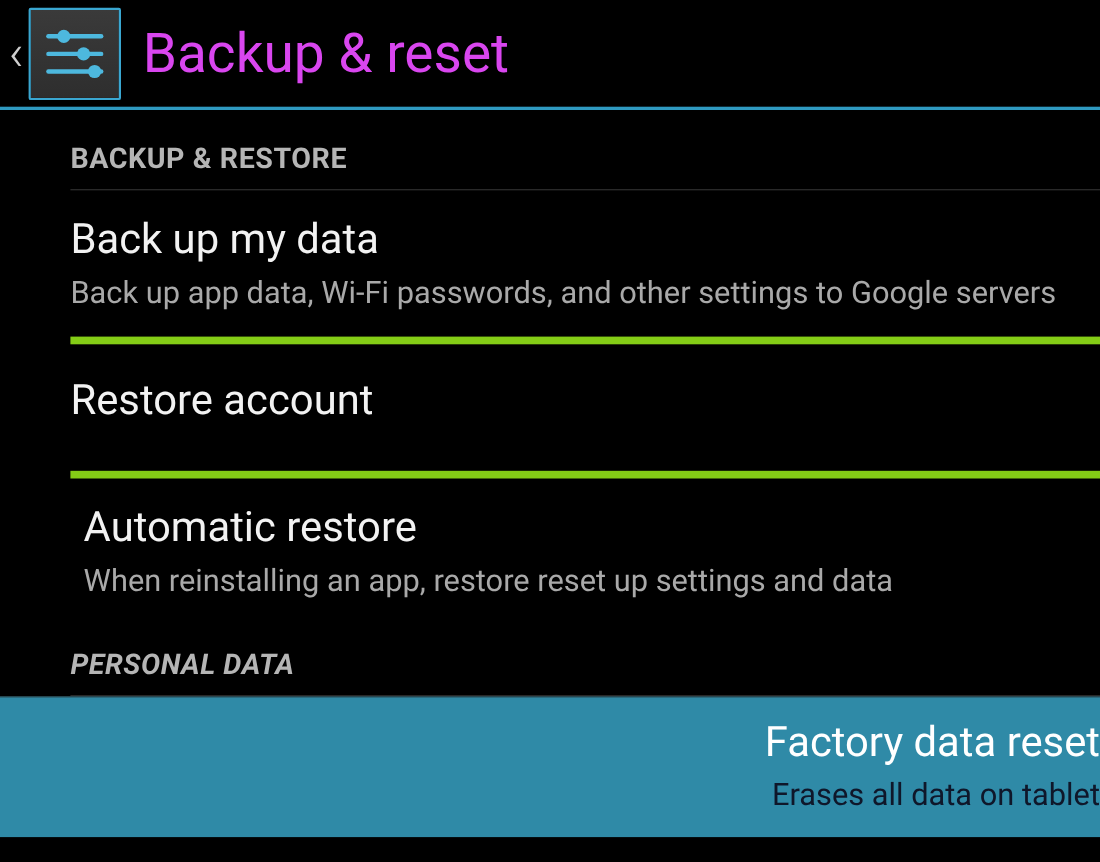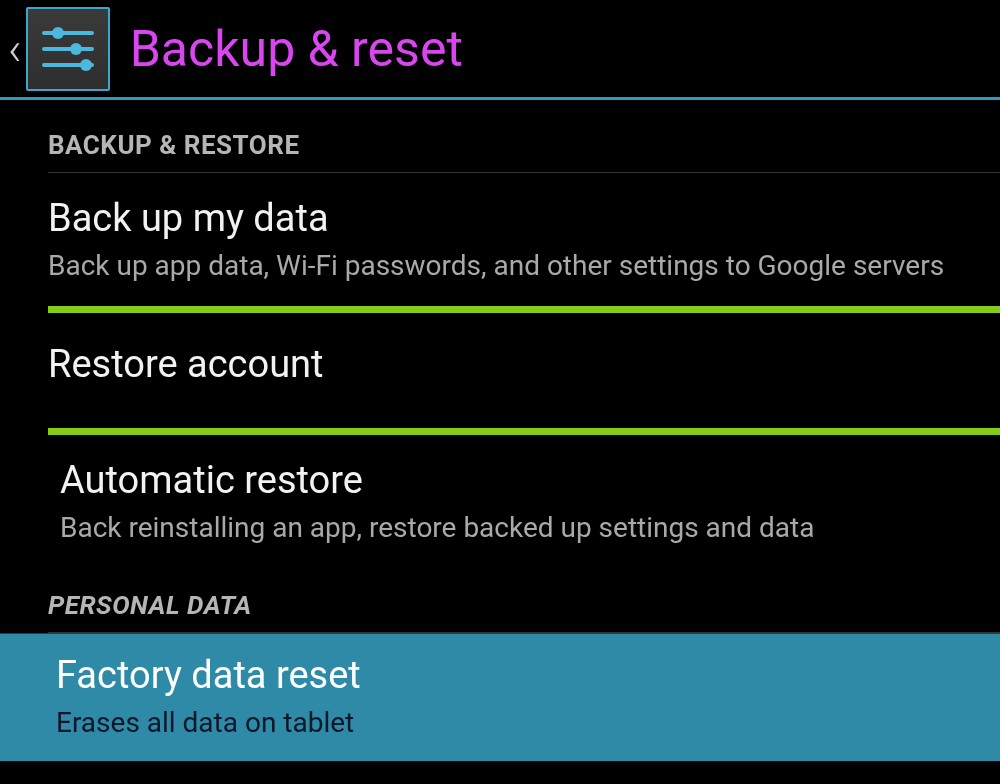--- a/index.html
+++ b/index.html
@@ -40,21 +40,21 @@
     justify-content:center;
     margin-left:2px;
     margin-right:20px;
   }
   .header-title{
     font-size:50px;
     font-weight:400;
     color:#d946ef;
   }
   .content{
-    padding-left:48px;
+    padding-left:64px;
     padding-right:0;
   }
   .section-header{
     font-size:26px;
     font-weight:700;
     letter-spacing:0.5px;
     color:#b5b5b5;
     text-transform:uppercase;
     padding:30px 0 12px 0;
     border-bottom:1px solid #333;
@@ -131,25 +131,25 @@
     <div class="row-title">Back up my data</div>
     <div class="row-sub">Back up app data, Wi-Fi passwords, and other settings to Google servers</div>
   </div>
 
   <div class="row tall">
     <div class="row-title">Restore account</div>
   </div>
 
   <div class="row noborder">
     <div class="row-title">Automatic restore</div>
-    <div class="row-sub">Back reinstalling an app, restore backed up settings and data</div>
+    <div class="row-sub">When reinstalling an app, restore reset up settings and data</div>
   </div>
 
   <div class="section-header tight">Personal Data</div>
 
 </div>
 
-<div class="selected-wrap" style="padding-left:56px;">
+<div class="selected-wrap" style="padding-left:56px;text-align:right;">
   <div class="selected-inner">
     <div class="row-title">Factory data reset</div>
     <div class="row-sub">Erases all data on tablet</div>
   </div>
 </div>
 
 </body></html>

